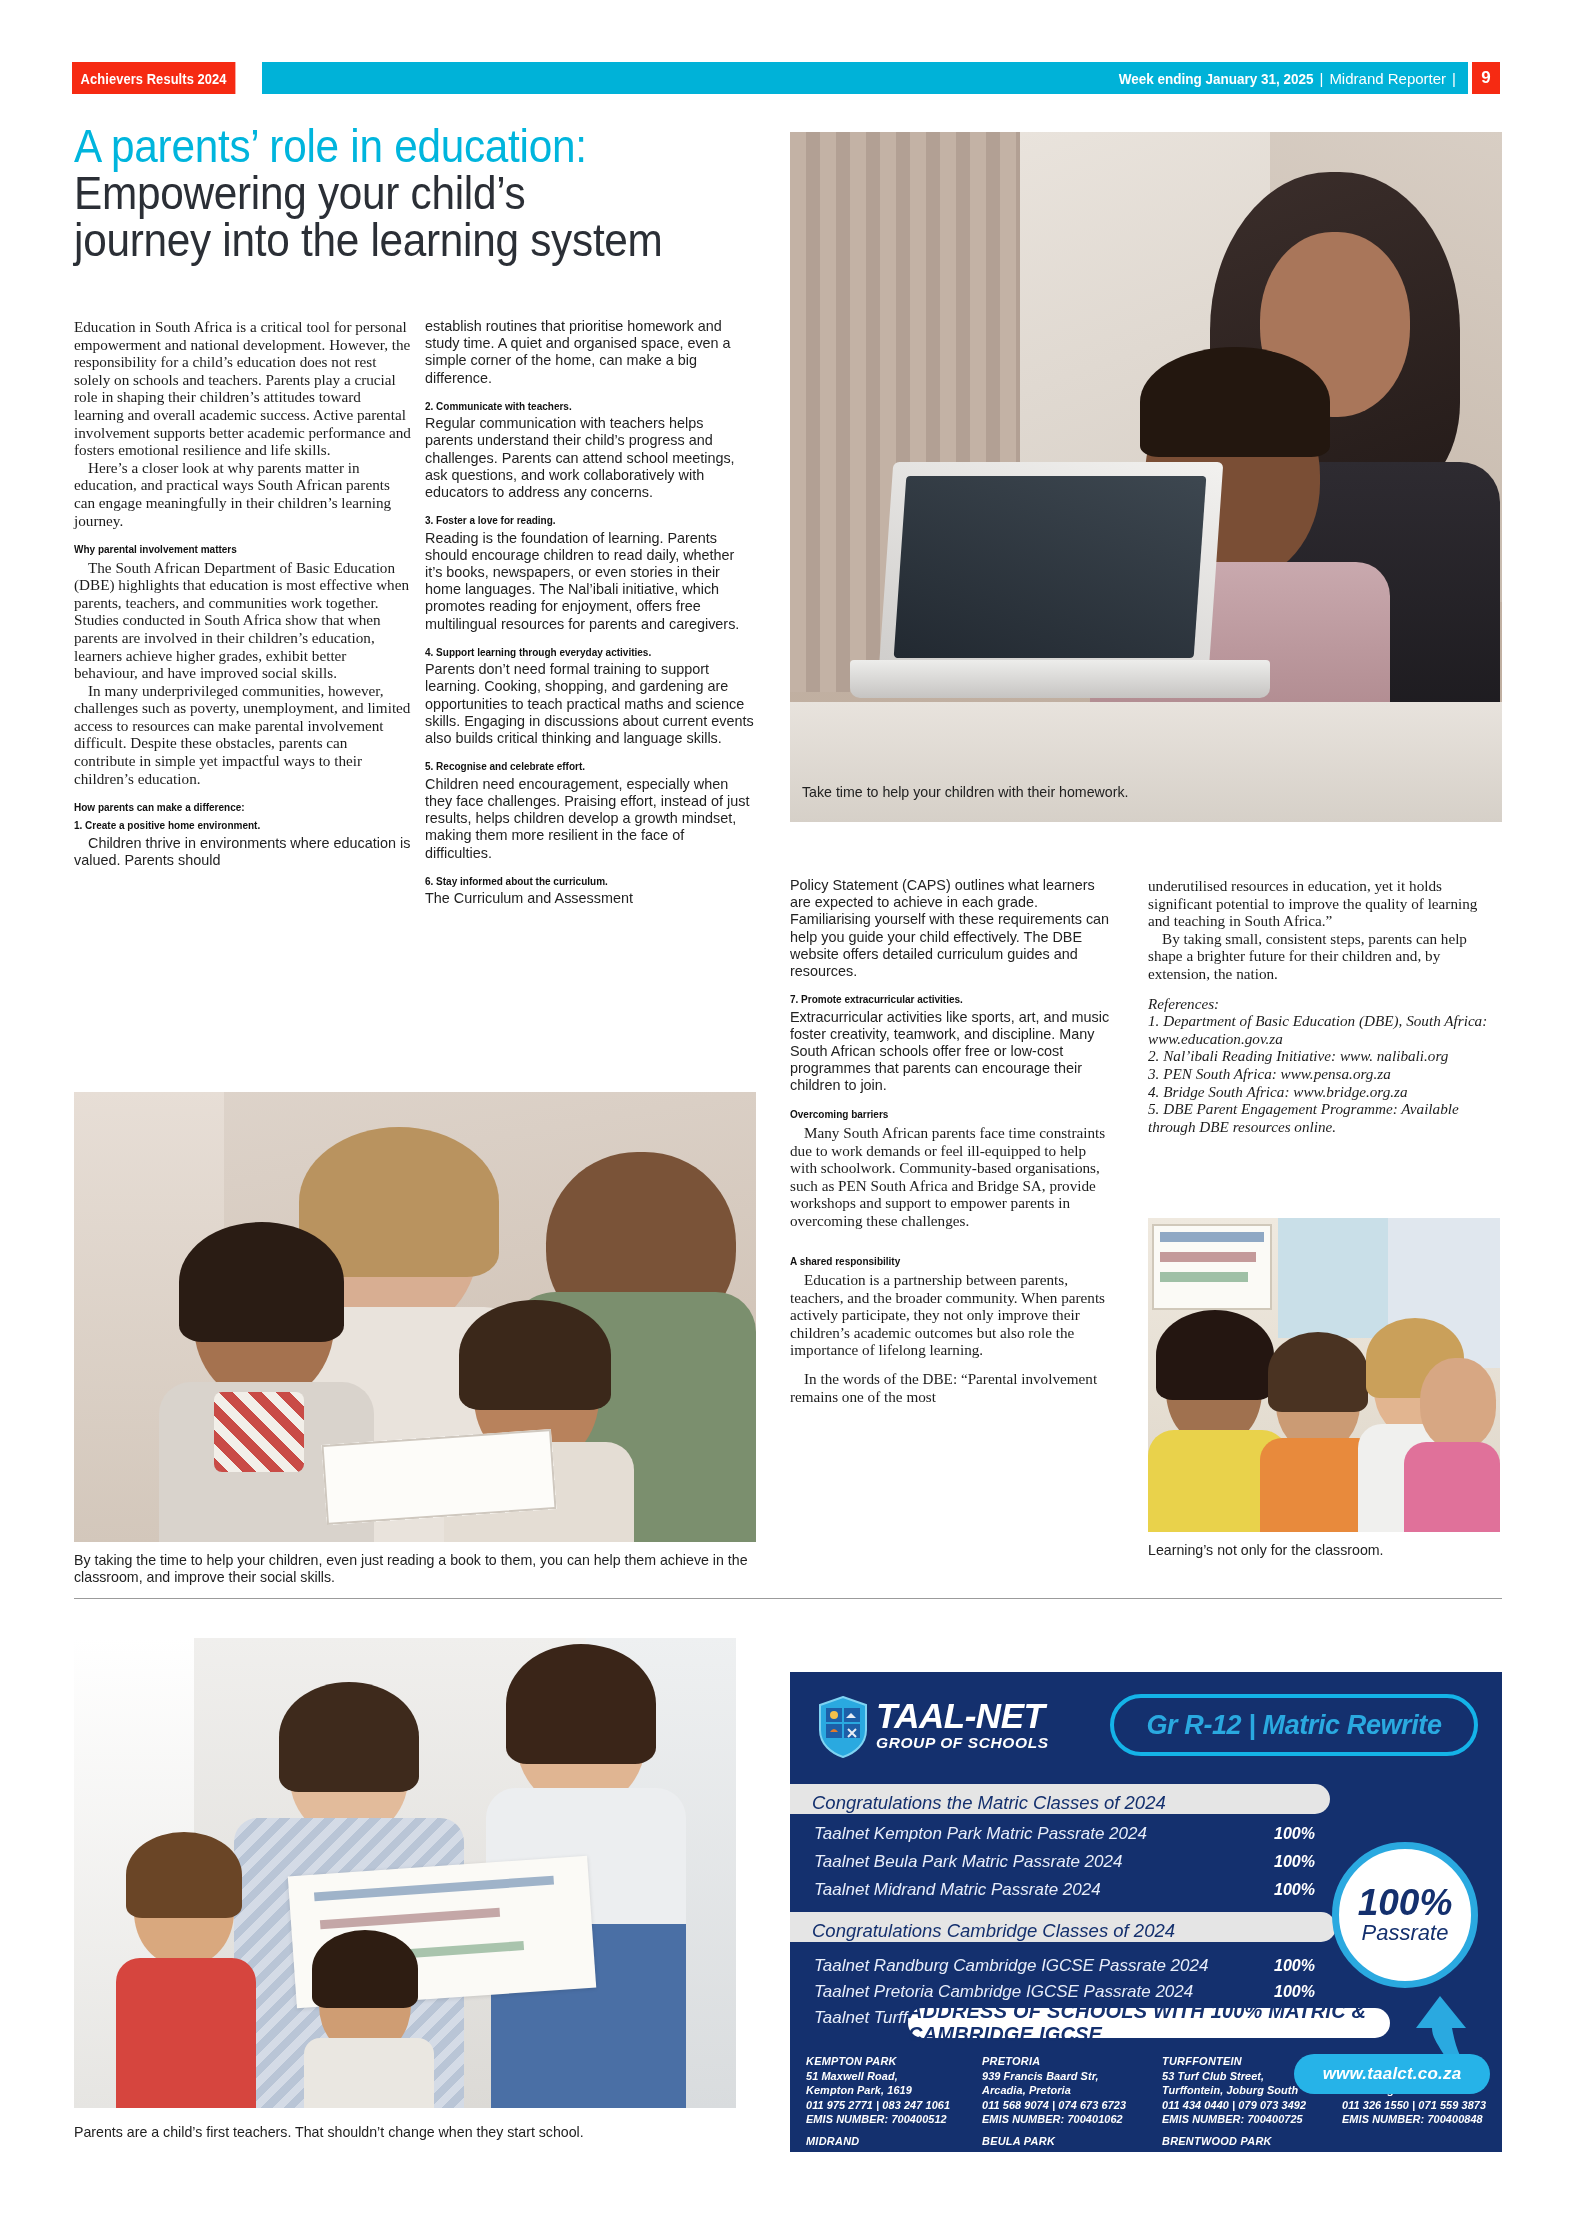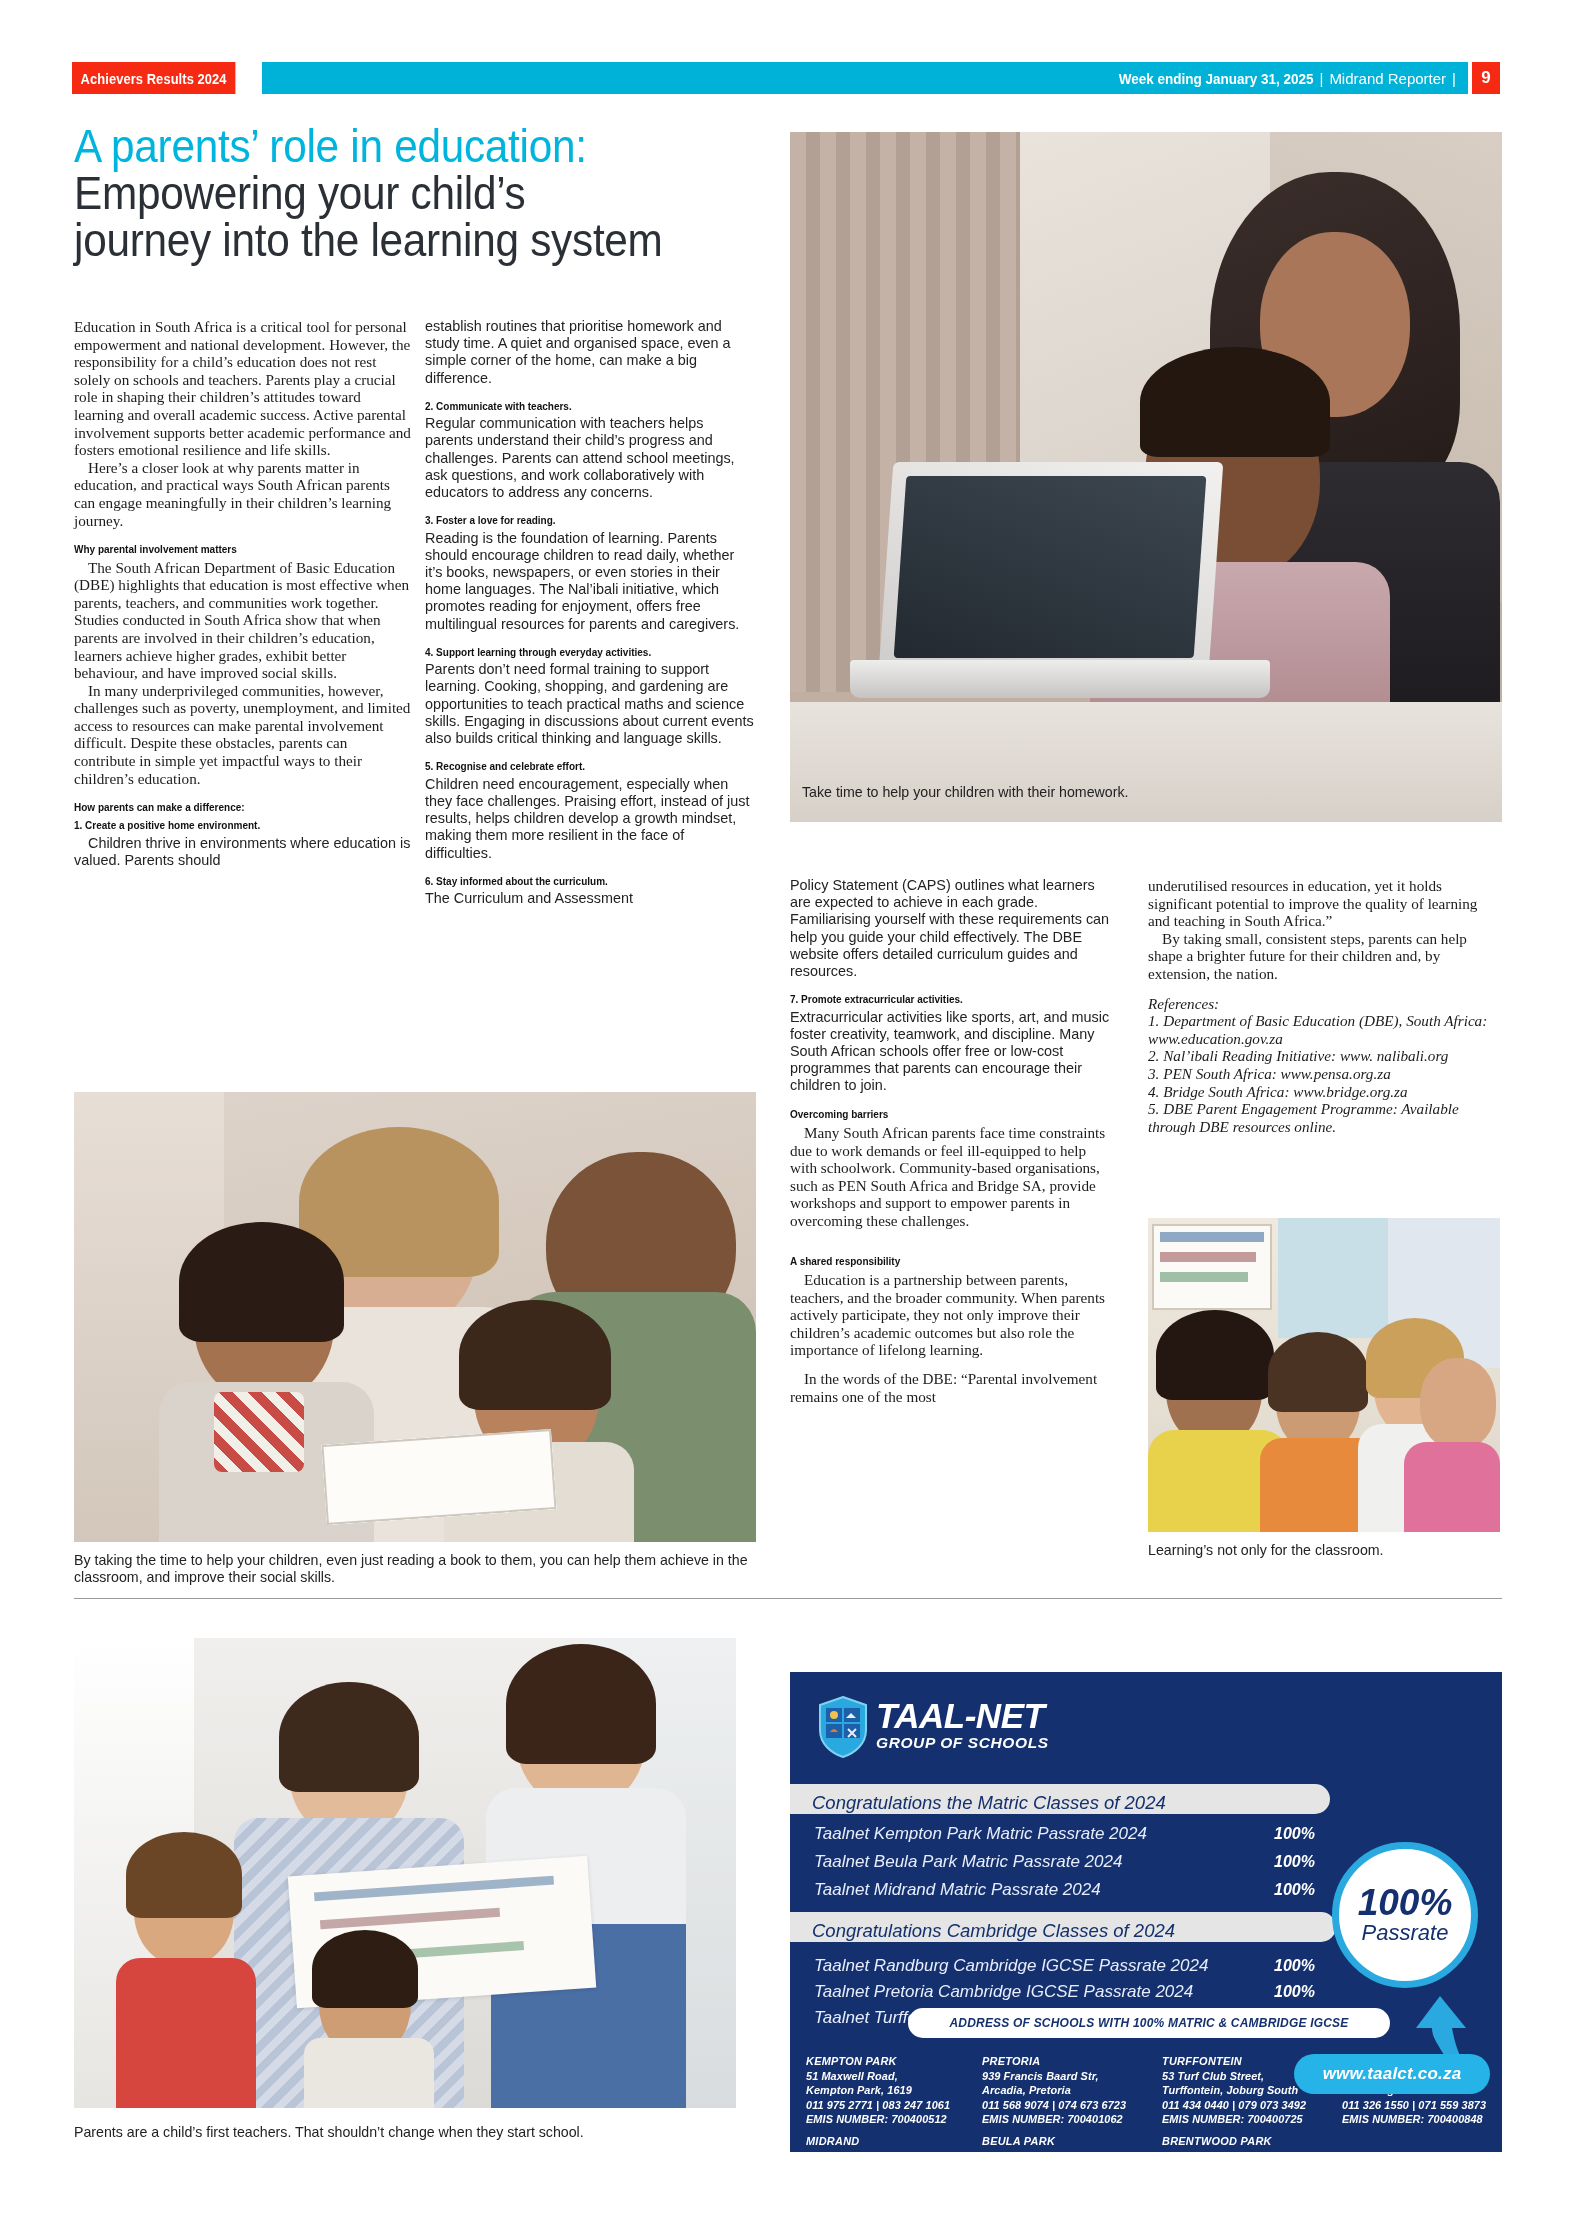--- a/index.html
+++ b/index.html
@@ -69,21 +69,21 @@
              display:flex; align-items:flex-end; color:#14306e; font-size:18.5px; padding-left:22px; }
   .ad-row { position:absolute; color:#e8eefb; font-size:17px; white-space:nowrap; }
   .ad-pct { position:absolute; color:#fff; font-size:16px; font-weight:bold; }
   .ad-badge { position:absolute; right:24px; top:190px; width:146px; height:146px; border-radius:50%;
               background:#fff; border:7px solid #2aa9e0; display:flex; flex-direction:column;
               align-items:center; justify-content:center; color:#14306e; }
   .ad-badge .n { font-size:37px; font-weight:bold; line-height:36px; }
   .ad-badge .t { font-size:22px; line-height:24px; }
   .ad-addr-pill { position:absolute; left:118px; top:336px; width:482px; height:30px; background:#fff;
                   border-radius:16px; display:flex; align-items:center; justify-content:center;
-                  color:#14306e; font-size:12px; font-weight:bold; letter-spacing:0.2px; }
+                  color:#14306e; font-size:20px; font-weight:bold; letter-spacing:0.2px; }
   .ad-blk { position:absolute; color:#fff; font-size:11.6px; line-height:14.6px; font-weight:bold;
             letter-spacing:0.1px; transform:scaleX(0.94); transform-origin:left top; white-space:nowrap; }
   .ad-blk .ttl { letter-spacing:0.3px; }
   .ad-web { position:absolute; right:12px; bottom:58px; width:196px; height:40px; background:#26b3e8;
             border-radius:20px; display:flex; align-items:center; justify-content:center;
             color:#fff; font-size:17px; font-weight:bold; letter-spacing:0.2px; }
   .ad-arrow { position:absolute; right:30px; top:300px; width:62px; height:82px; }
 </style>
 </head>
 <body>
@@ -297,20 +297,23 @@
       <path d="M28 22 l5-5 5 5 z" fill="#e9eef5"></path>
       <path d="M12 36 q4-6 8 0 z" fill="#e07a2c"></path>
       <path d="M30 33 l8 8 M38 33 l-8 8" stroke="#e9eef5" stroke-width="2"></path>
     </svg>
 
     <div class="ad-brand">
       <div class="b1">TAAL-NET</div>
       <div class="b2">GROUP OF SCHOOLS</div>
     </div>
 
+    <div class="ad-pill-top">
+      <span>Gr R-12 | Matric Rewrite</span>
+    </div>
 
     <div class="ad-band" style="left:0; top:112px; width:540px;">
       <span>Congratulations the Matric Classes of 2024</span>
     </div>
     <div class="ad-row" style="left:24px; top:152px;">Taalnet Kempton Park Matric Passrate 2024</div>
     <div class="ad-pct" style="left:484px; top:153px;">100%</div>
     <div class="ad-row" style="left:24px; top:180px;">Taalnet Beula Park  Matric Passrate 2024</div>
     <div class="ad-pct" style="left:484px; top:181px;">100%</div>
     <div class="ad-row" style="left:24px; top:208px;">Taalnet Midrand  Matric Passrate 2024</div>
     <div class="ad-pct" style="left:484px; top:209px;">100%</div>

